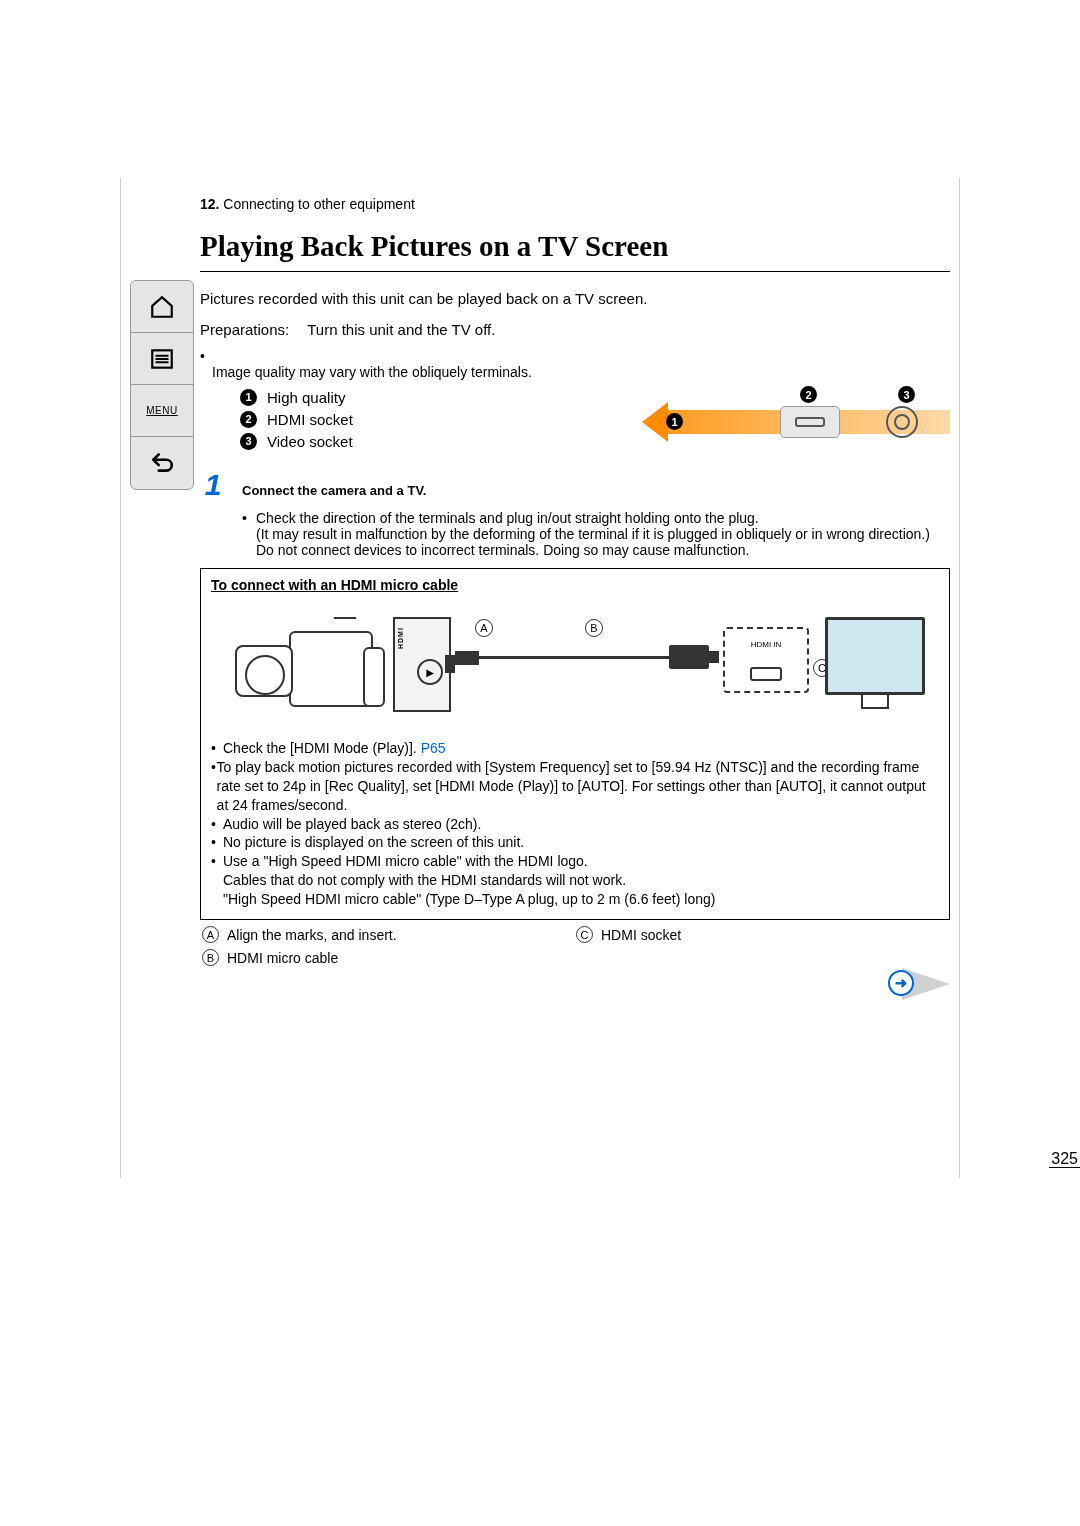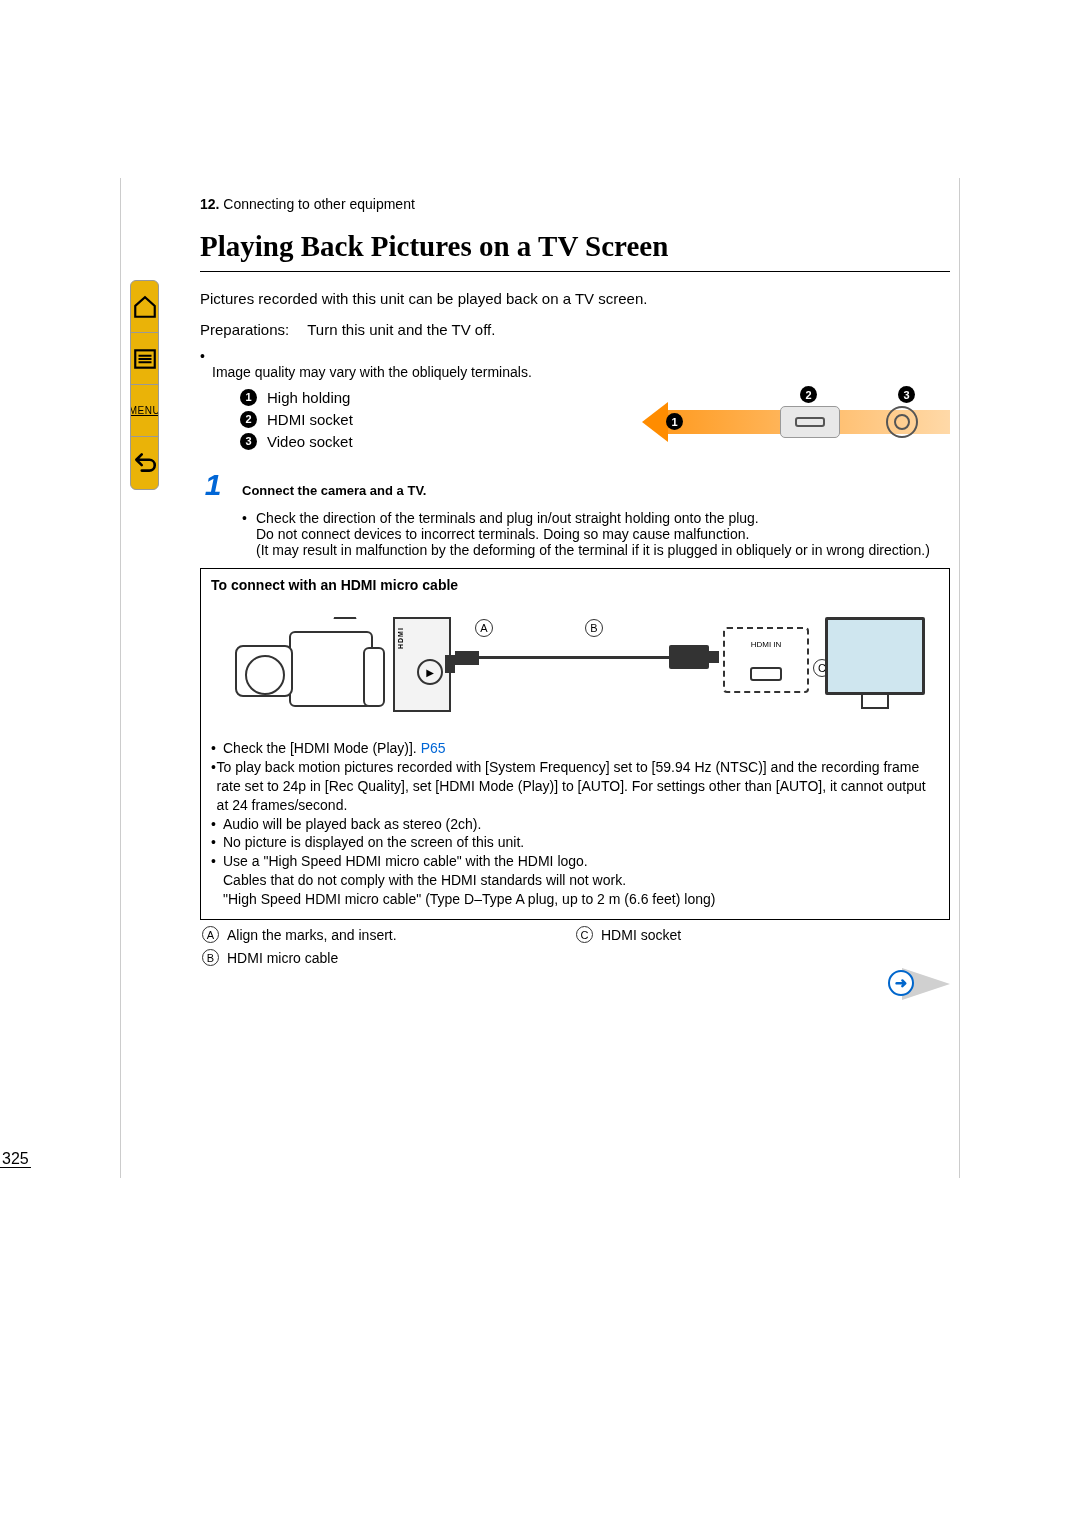--- a/index.html
+++ b/index.html
@@ -17,27 +17,27 @@
     top: 178px;
     width: 840px;
     height: 1000px;
     border-left: 1px solid #ccc;
     border-right: 1px solid #ccc;
   }
   .sidebar {
     position: absolute;
     left: 130px;
     top: 280px;
-    width: 29px;
+    width: 64px;
     display: flex;
     flex-direction: column;
     border: 1px solid #999;
     border-radius: 6px;
     overflow: hidden;
-    background: #eab308;
+    background: #e5e5e5;
   }
   .sidebar-item {
     height: 52px;
     display: flex;
     align-items: center;
     justify-content: center;
     border-bottom: 1px solid #999;
     cursor: pointer;
     font-size: 11px;
     flex-direction: column;
@@ -121,21 +121,21 @@
   }
   .step-title { font-size:13px; font-weight:bold; }
   .step-body { font-size:14px; margin-left:42px; margin-bottom:10px; }
   .step-body .b { display:flex; }
   .step-body .dot { width:14px; }
 
   .connect-box {
     border:1px solid #000; margin-left:0; margin-top:6px;
     font-size:14px; padding: 8px 10px 10px 10px;
   }
-  .connect-box .box-title { font-weight:bold; margin-bottom:6px; }
+  .connect-box .box-title { font-weight:bold; margin-bottom:6px;text-decoration:underline; }
   .diagram-area {
     position:relative; width:700px; height:130px; margin:6px auto 10px auto;
     background:#fff;
   }
   
   .camera-body {
     position:absolute; left:10px; top:18px; width:150px; height:95px;
   }
   .cb-lens{position:absolute;left:0;top:28px;width:58px;height:52px;border:2px solid #333;border-radius:8px;background:#fff;}
   .cb-lens::after{content:"";position:absolute;left:8px;top:8px;width:36px;height:36px;border:2px solid #333;border-radius:50%;}
@@ -180,21 +180,21 @@
     border-top:16px solid transparent; border-bottom:16px solid transparent;
     border-left:48px solid #d0d0d0;
   }
   .continue-marker .circ{
     position:absolute; left:18px; top:10px; width:26px;height:26px;
     border:2px solid #06c; border-radius:50%; background:#fff;
     display:flex;align-items:center;justify-content:center;color:#06c;font-size:15px;font-weight:bold;
   }
 
   .page-number{
-    position:absolute; left:0; width:1080px; top:1150px; text-align:left;
+    position:absolute; left:0; width:1080px; top:1150px; text-align:right;
     font-size:16px;
   }
   .page-number span{ border-bottom:1px solid #000; padding:0 2px;}
 </style>
 </head>
 <body>
 
 <div class="page-frame"></div>
 
 <div class="sidebar">
@@ -244,21 +244,21 @@
     <div class="line">
         <span class="bullet"></span>
         <span>Image quality may vary with the obliquely terminals.</span>
       </div>
   </div>
 
   <div class="quality-row">
     <div class="quality-list">
       <div class="row">
           <span class="num-circle">1</span>
-          <span>High holding</span>
+          <span>High quality</span>
         </div>
       <div class="row">
           <span class="num-circle">2</span>
           <span>HDMI socket</span>
         </div>
       <div class="row">
           <span class="num-circle">3</span>
           <span>Video socket</span>
         </div>
     </div>
@@ -279,25 +279,25 @@
     <span class="step-num">1</span>
     <span class="step-title">Connect the camera and a TV.</span>
   </div>
   <div class="step-body">
     <div class="b">
         <span class="dot">•</span>
         <span>Check the direction of the terminals and plug in/out straight holding onto the plug.</span>
       </div>
     <div class="b">
         <span class="dot"></span>
-        <span>Do not connect devices to incorrect terminals. Doing so may cause malfunction.</span>
+        <span>(It may result in malfunction by the deforming of the terminal if it is plugged in obliquely or in wrong direction.)</span>
       </div>
     <div class="b">
         <span class="dot"></span>
-        <span>(It may result in malfunction by the deforming of the terminal if it is plugged in obliquely or in wrong direction.)</span>
+        <span>Do not connect devices to incorrect terminals. Doing so may cause malfunction.</span>
       </div>
   </div>
 
   <div class="connect-box">
     <div class="box-title">To connect with an HDMI micro cable</div>
 
     <div class="diagram-area">
       <div class="camera-body">
         <div class="cb-prism"></div>
         <div class="cb-main"></div>

